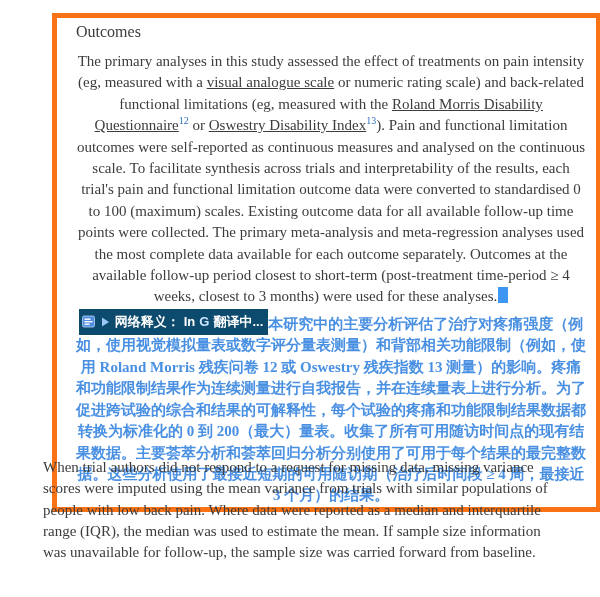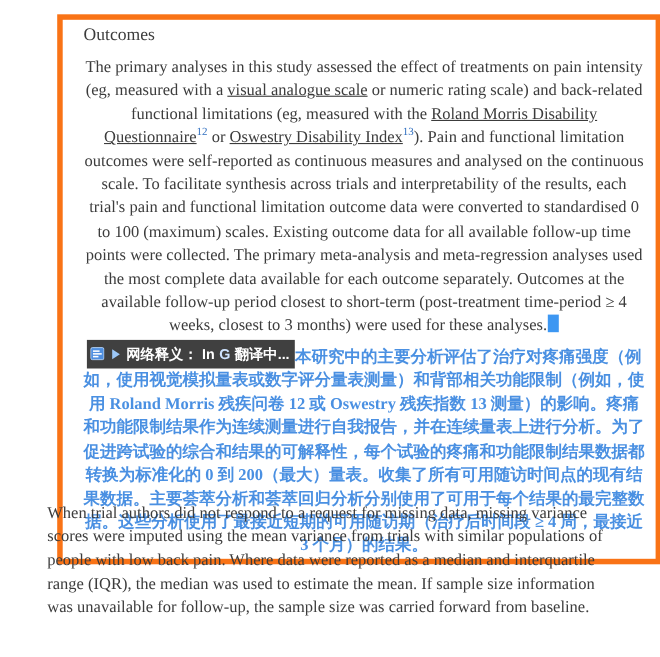--- a/index.html
+++ b/index.html
@@ -34,21 +34,21 @@
 
   .caret {
     display: inline-block; width: 10px; height: 16px;
     background: #3d97f2; vertical-align: -2px; margin-left: 1px;
   }
 
   .translation-block { margin-top: 1px; }
 
   .chip {
     display: inline-flex; align-items: center; gap: 4px;
-    background: #404040; color: #ffffff;
+    background: #0c4a6e; color: #ffffff;
     font-family: "Liberation Sans", sans-serif;
     font-size: 13px; font-weight: bold;
     padding: 2px 5px 3px 3px; vertical-align: 1px;
     cursor: pointer; white-space: nowrap;
   }
   .chip .tb-ic { display: inline-flex; align-items: center; }
   .chip .g-ic {
     font-family: "Liberation Sans", sans-serif; font-weight: bold;
     font-size: 13px; color: #cfe4ff;
   }

